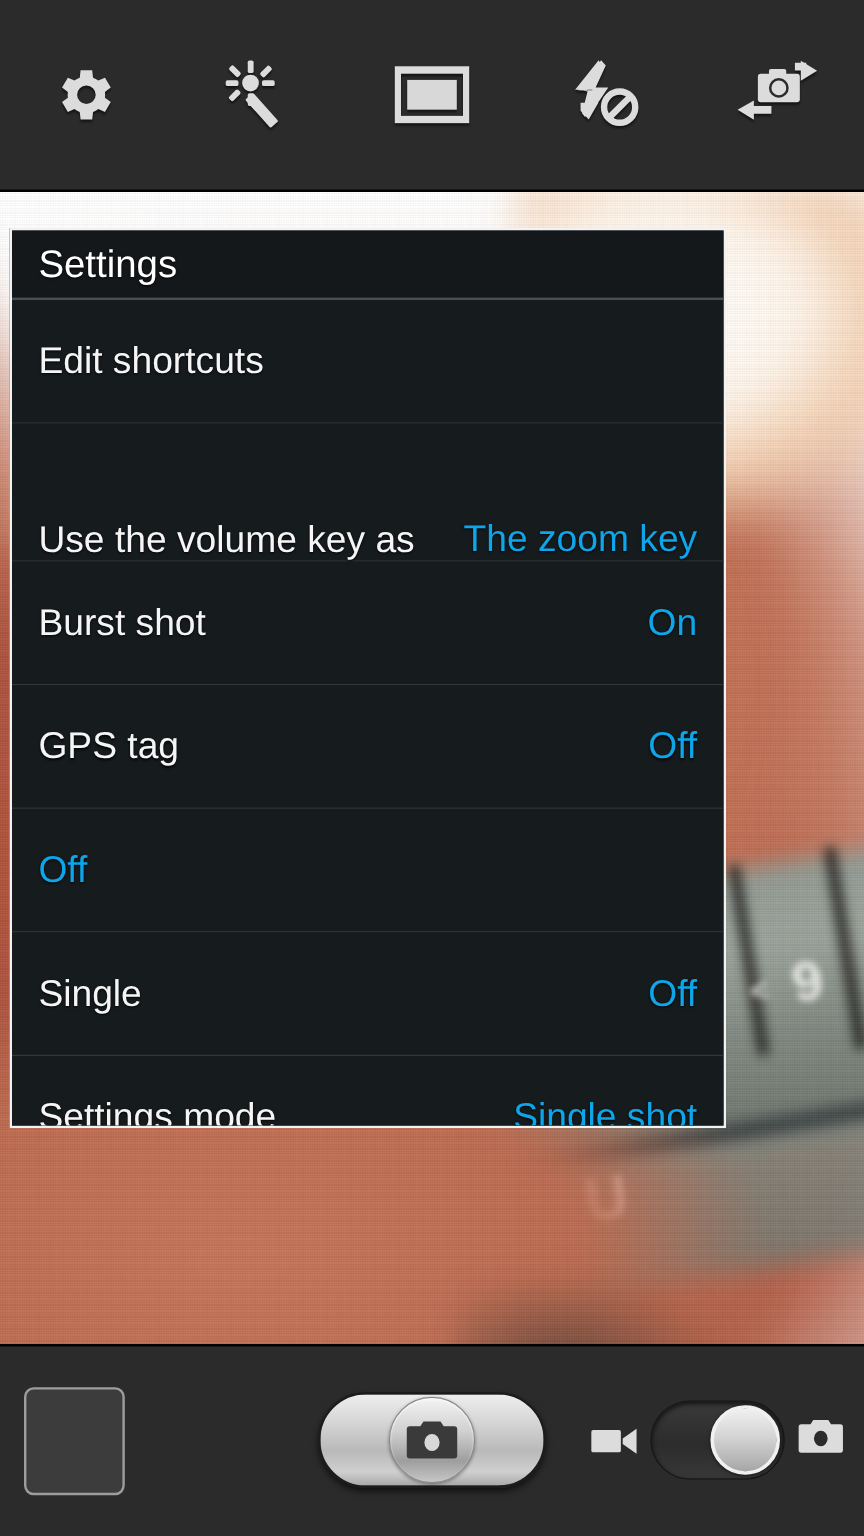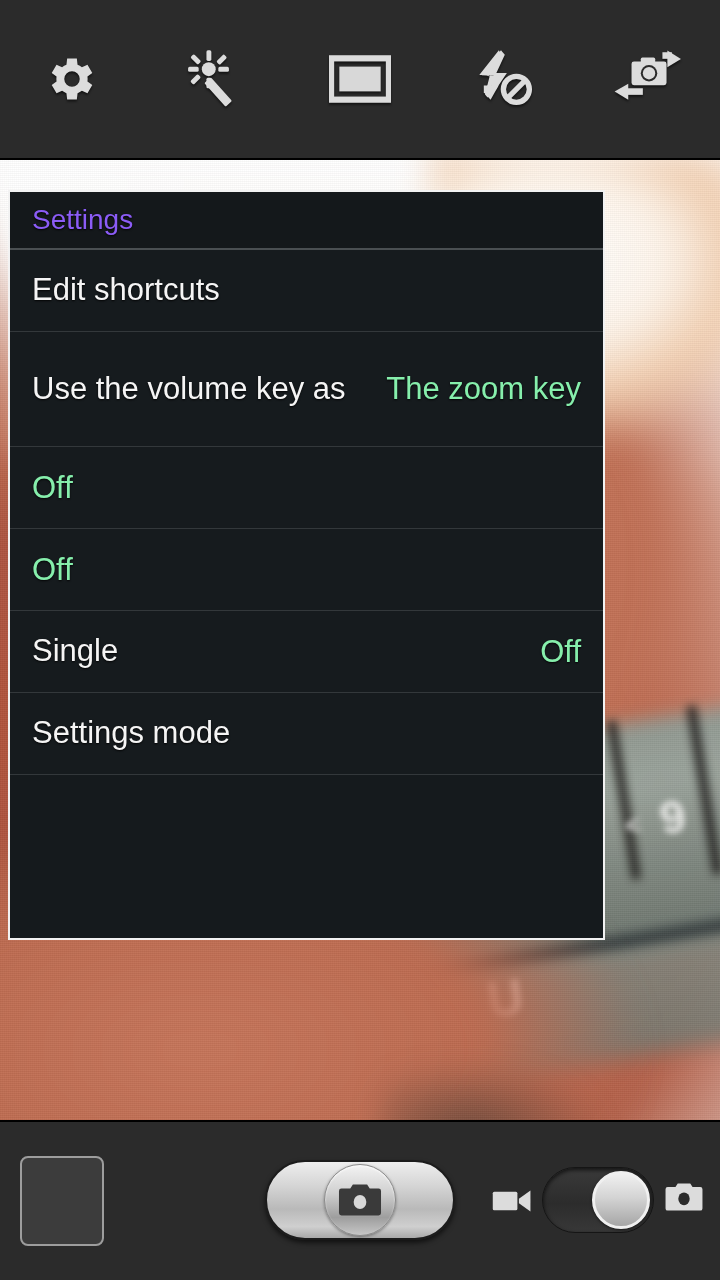--- a/index.html
+++ b/index.html
@@ -170,46 +170,46 @@
   }
   #panel-header {
     height: 58px;
     background: #14181b;
     border-bottom: 2px solid #4a4f52;
     display: flex;
     align-items: center;
     padding-left: 22px;
   }
   #panel-title {
-    color: #8b5cf6;
-    font-size: 28px;
+    color: #ffffff;
+    font-size: 32px;
     font-family: "Liberation Sans", sans-serif;
     text-shadow: 0 1px 2px rgba(0,0,0,0.9);
   }
   #settings-list { position: relative; }
   .setting-row {
     display: flex;
     align-items: center;
     justify-content: space-between;
     padding: 0 22px;
-    height: 82px;
+    height: 103px;
     border-bottom: 1px solid #33383b;
     background: #161b1e;
   }
-  .setting-row.tall { height: 115px; }
+  .setting-row.tall { height: 115px; align-items: flex-end; }
   .setting-label {
     color: #f5f5f5;
     font-size: 31px;
     line-height: 1.05;
     max-width: 330px;
     font-family: "Liberation Sans", sans-serif;
     text-shadow: 0 1px 2px rgba(0,0,0,0.85);
   }
   .setting-value {
-    color: #86efac;
+    color: #0ea5e9;
     font-size: 31px;
     font-family: "Liberation Sans", sans-serif;
     text-align: right;
     text-shadow: 0 1px 2px rgba(0,0,0,0.85);
   }
 
   
   #bottom-bar {
     position: absolute;
     left: 0; top: 1120px;
@@ -391,36 +391,42 @@
       <div class="setting-row">
         <span class="setting-label">Edit shortcuts</span>
         <span class="setting-value"></span>
       </div>
 
       <div class="setting-row tall">
         <span class="setting-label">Use the volume key as</span>
         <span class="setting-value">The zoom key</span>
       </div>
 
-
-      <div class="setting-row">
+      <div class="setting-row">
+        <span class="setting-label">Burst shot</span>
+        <span class="setting-value">On</span>
+      </div>
+
+      <div class="setting-row">
+        <span class="setting-label">GPS tag</span>
         <span class="setting-value">Off</span>
       </div>
 
       <div class="setting-row">
         <span class="setting-value">Off</span>
       </div>
 
       <div class="setting-row">
         <span class="setting-label">Single</span>
         <span class="setting-value">Off</span>
       </div>
 
       <div class="setting-row">
         <span class="setting-label">Settings mode</span>
+        <span class="setting-value">Single shot</span>
       </div>
 
     </div>
   </div>
 
   <div id="bottom-bar"></div>
 
   <div id="thumbnail"></div>
 
   <div id="shutter-button">

